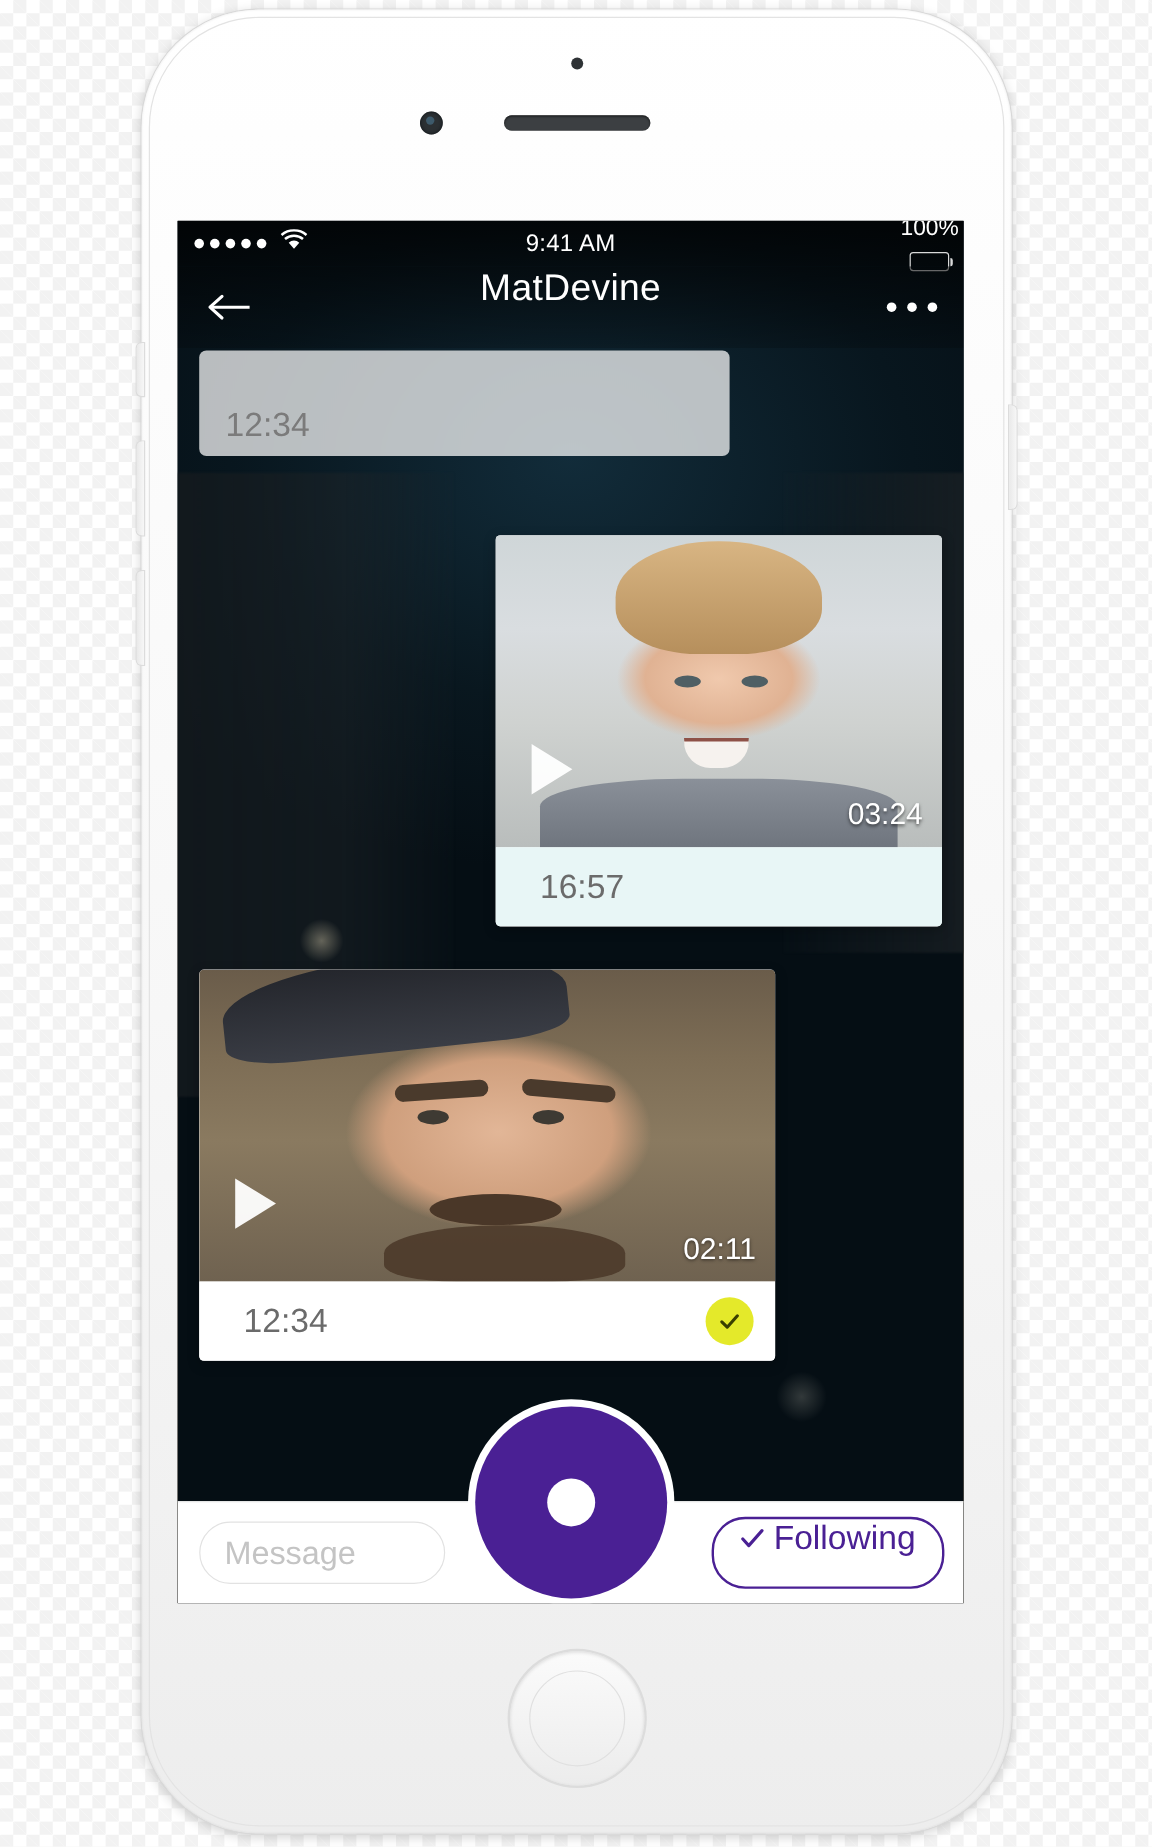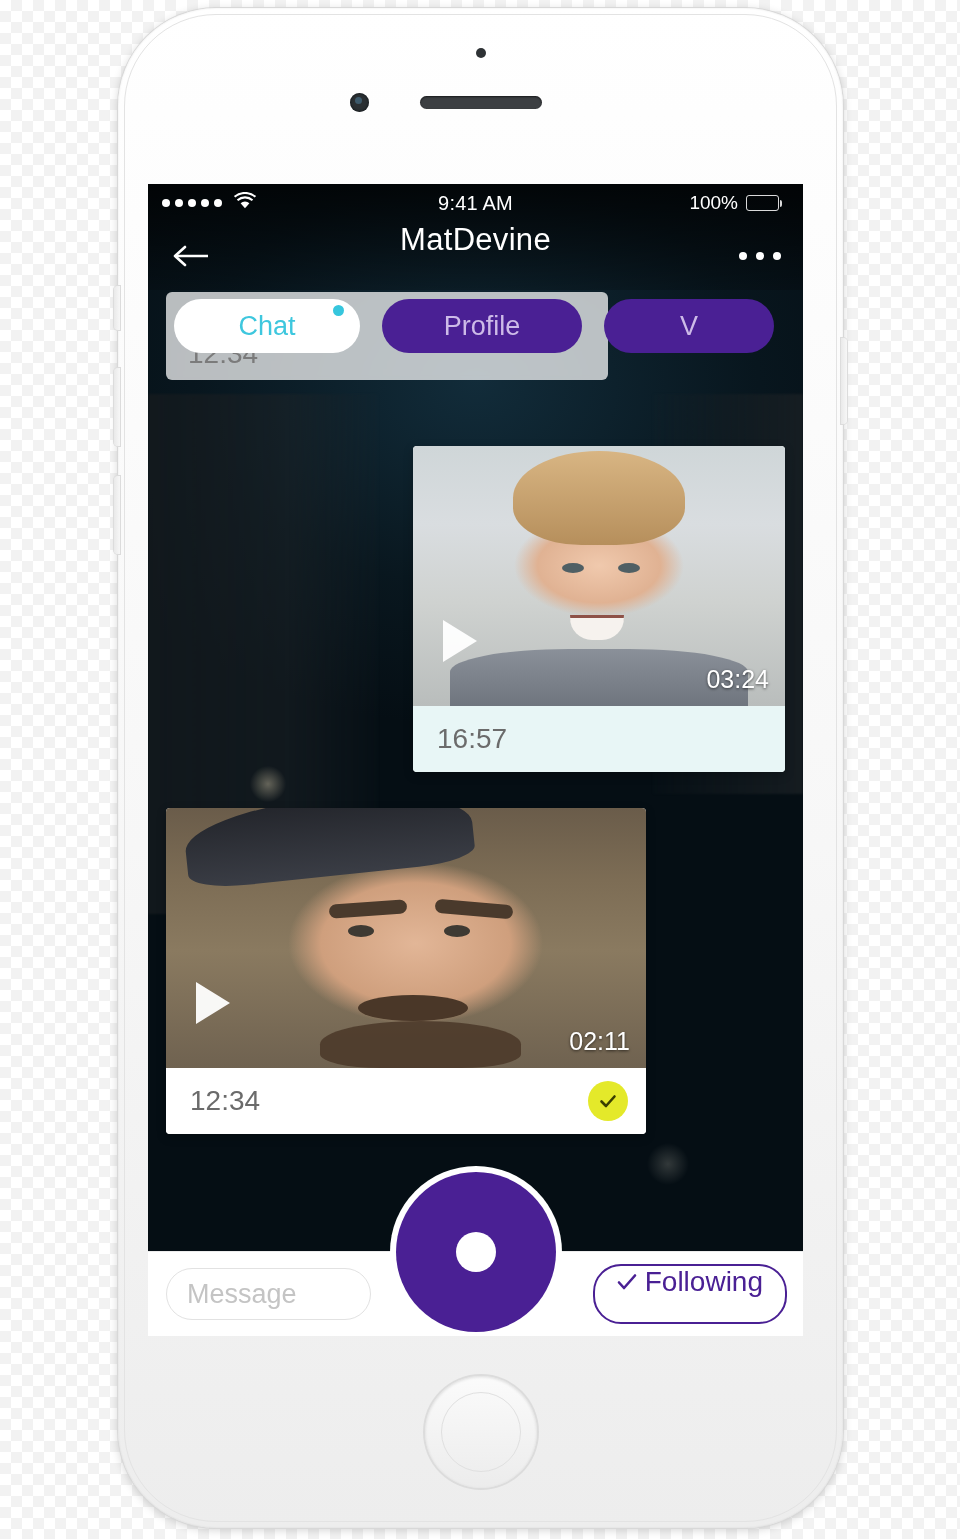--- a/index.html
+++ b/index.html
@@ -185,26 +185,27 @@
   .wifi { margin-left: 6px; display: inline-block; }
   .status-time {
     position: absolute;
     left: 50%; transform: translateX(-50%);
     font-size: 20px;
     font-weight: 500;
     letter-spacing: 0.2px;
   }
   .status-right {
     position: absolute;
-    right: 24px;
+    right: 4px;
     display: flex;
     align-items: center;
     gap: 8px;
     font-size: 19px;
     font-weight: 500;
+    flex-direction: column;
   }
   .battery {
     width: 33px; height: 16px;
     border: 1.5px solid rgba(255,255,255,0.85);
     border-radius: 3px;
     position: relative;
     padding: 1.5px;
     box-sizing: border-box;
   }
   .battery::after {
@@ -442,21 +443,21 @@
     right: 16px; bottom: 12px;
     color: #ffffff;
     font-size: 25px;
     text-shadow: 0 1px 3px rgba(0,0,0,0.6);
   }
   .vfooter {
     height: 66px;
     display: flex;
     align-items: center;
     justify-content: space-between;
-    padding: 0 18px 0 24px;
+    padding: 0 18px 0 37px;
     box-sizing: border-box;
   }
   .vfooter-1 { background: #e8f6f6; }
   .vfooter-2 { background: #ffffff; }
   .vtime {
     font-size: 28px;
     color: #6b6b6b;
   }
   .check-badge {
     width: 40px; height: 40px;
@@ -588,32 +589,20 @@
         </svg>
       </div>
       <div class="nav-title">MatDevine</div>
       <div class="nav-more">
         <i></i>
         <i></i>
         <i></i>
       </div>
     </div>
 
-    <div class="tabs">
-      <div class="tab tab-chat">
-        <span>Chat</span>
-        <span class="badge"></span>
-      </div>
-      <div class="tab tab-profile">
-        <span>Profile</span>
-      </div>
-      <div class="tab tab-video">
-        <span>V</span>
-      </div>
-    </div>
 
     <div class="msg-stack">
 
       <div class="bubble-partial">
         <span>12:34</span>
       </div>
 
       <div class="vcard vcard-1">
         <div class="vthumb">
           <div class="face-a">

